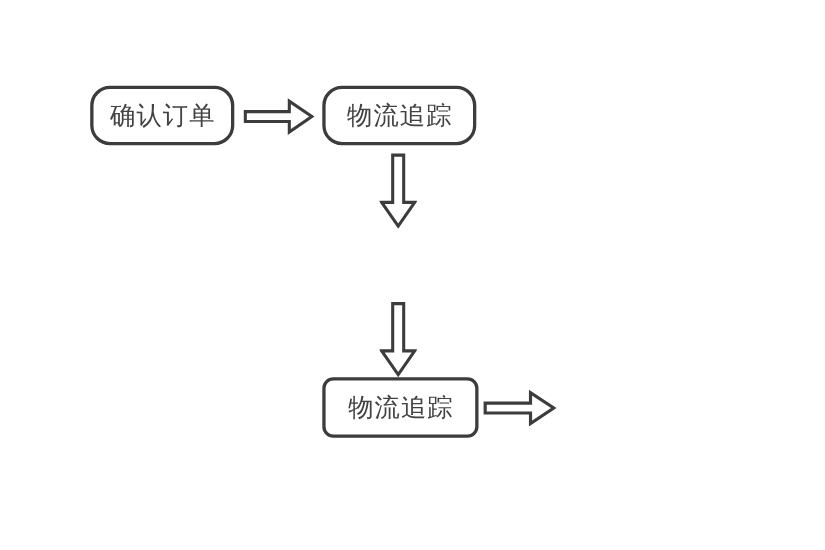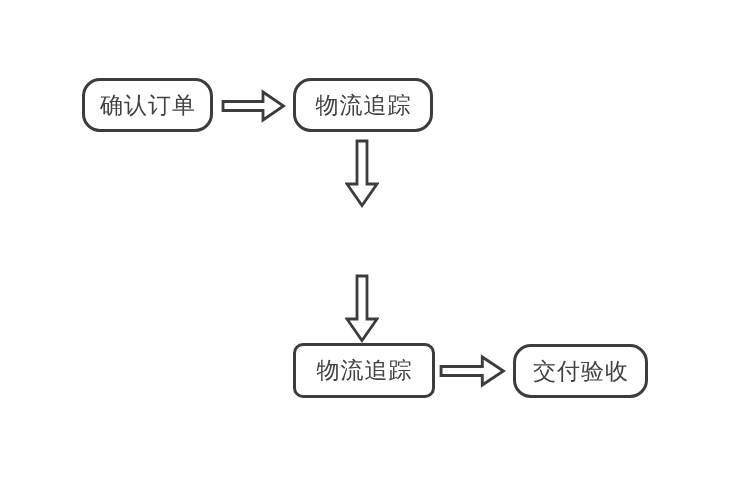--- a/index.html
+++ b/index.html
@@ -80,17 +80,14 @@
   <div class="flow-node node-track">
     <span>物流追踪</span>
   </div>
 
   <div class="flow-arrow arrow-h2">
     <svg viewBox="0 0 65 34" preserveAspectRatio="none">
       <polygon points="2,12.5 42,12.5 42,3 62.5,17 42,31 42,21.5 2,21.5"></polygon>
     </svg>
   </div>
 
-  <div class="flow-node node-deliver">
-    <span>交付验收</span>
-  </div>
 
 </div>
 
 </body></html>

